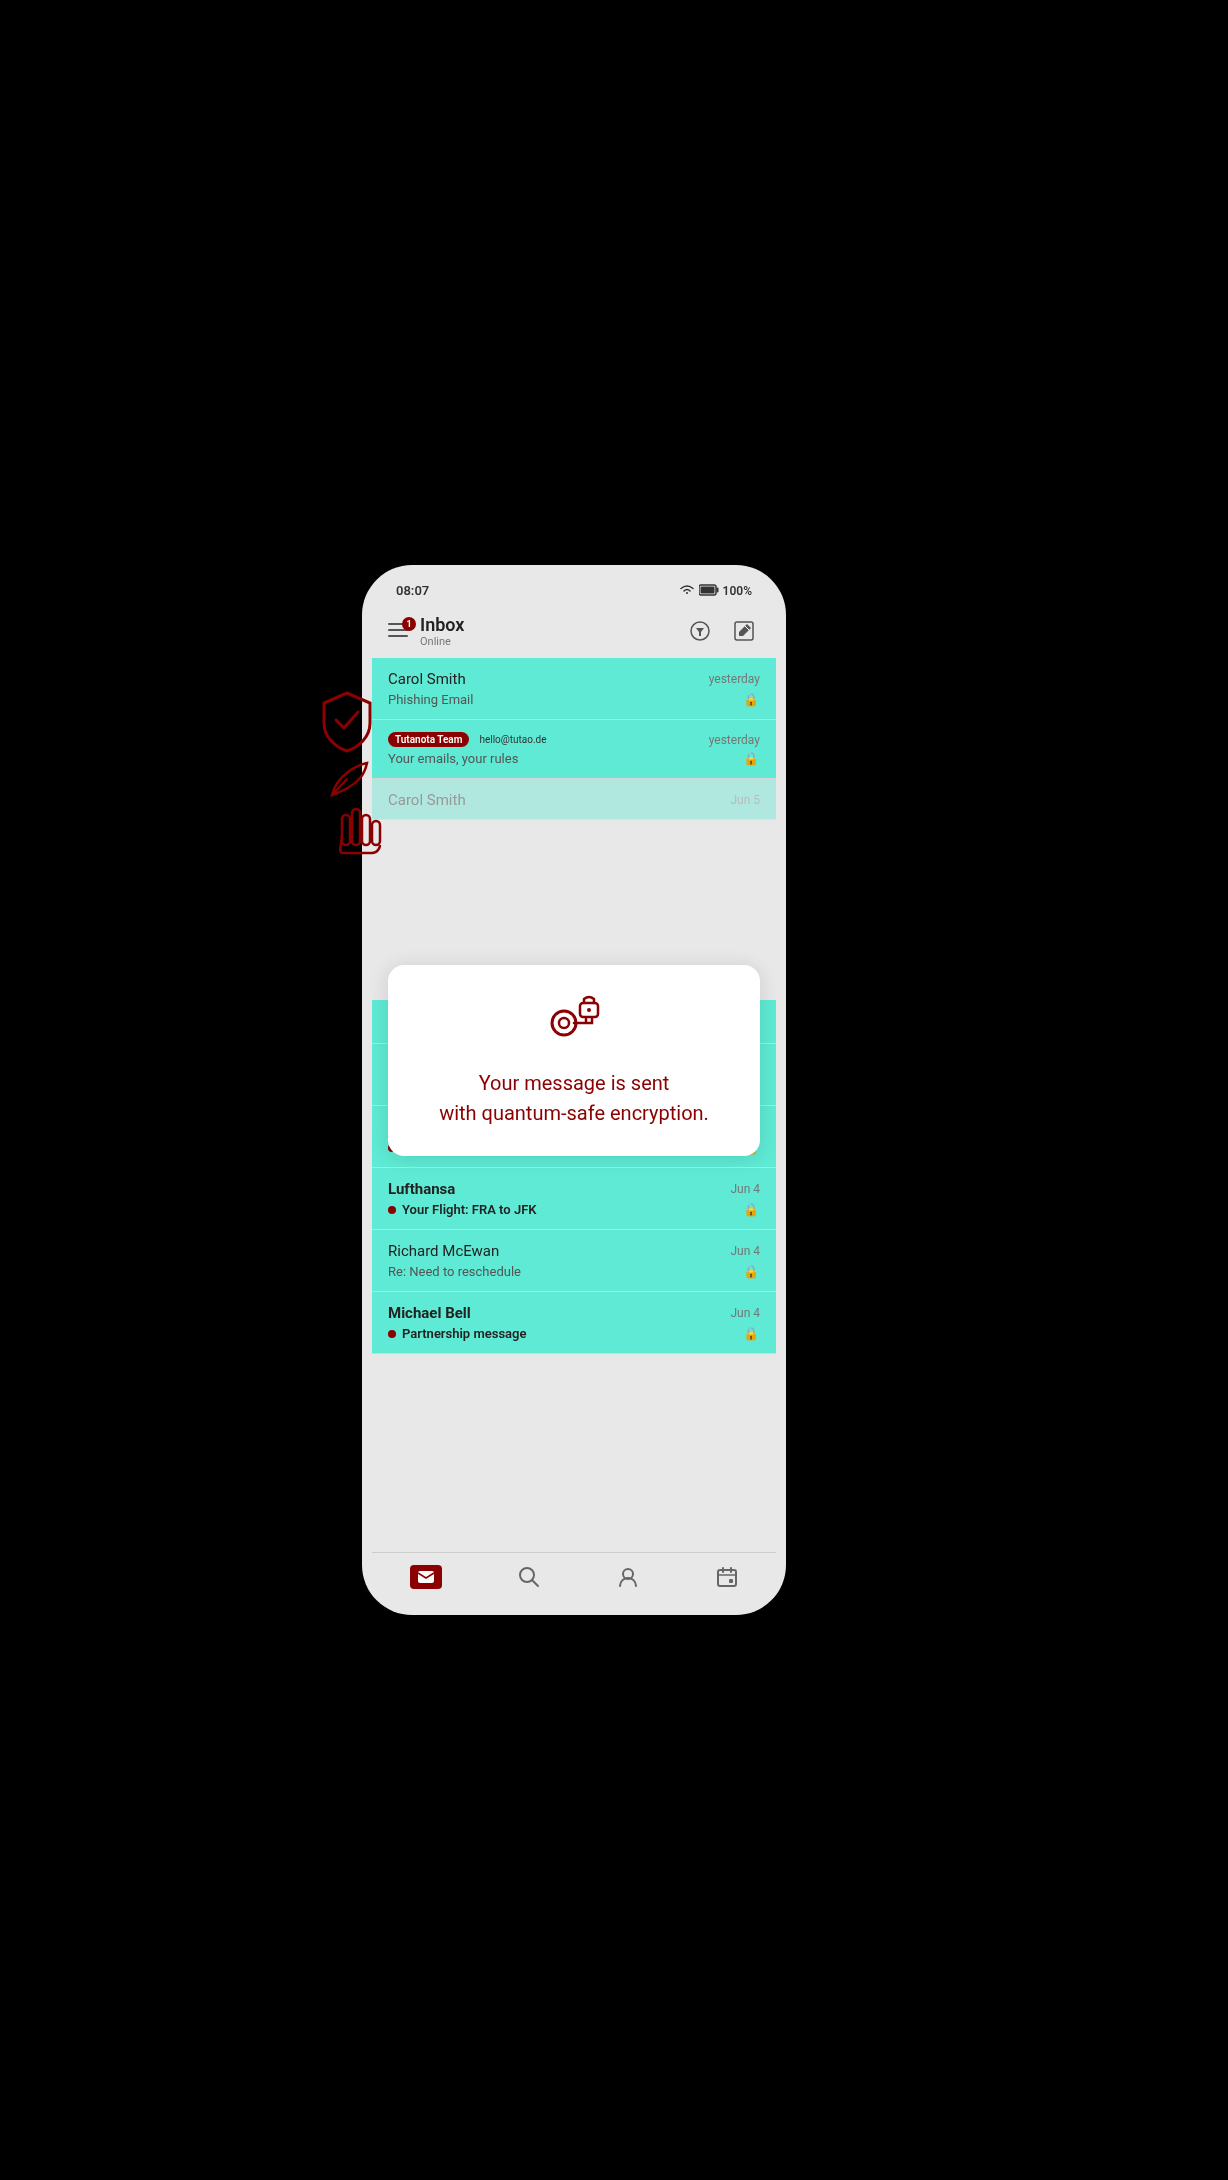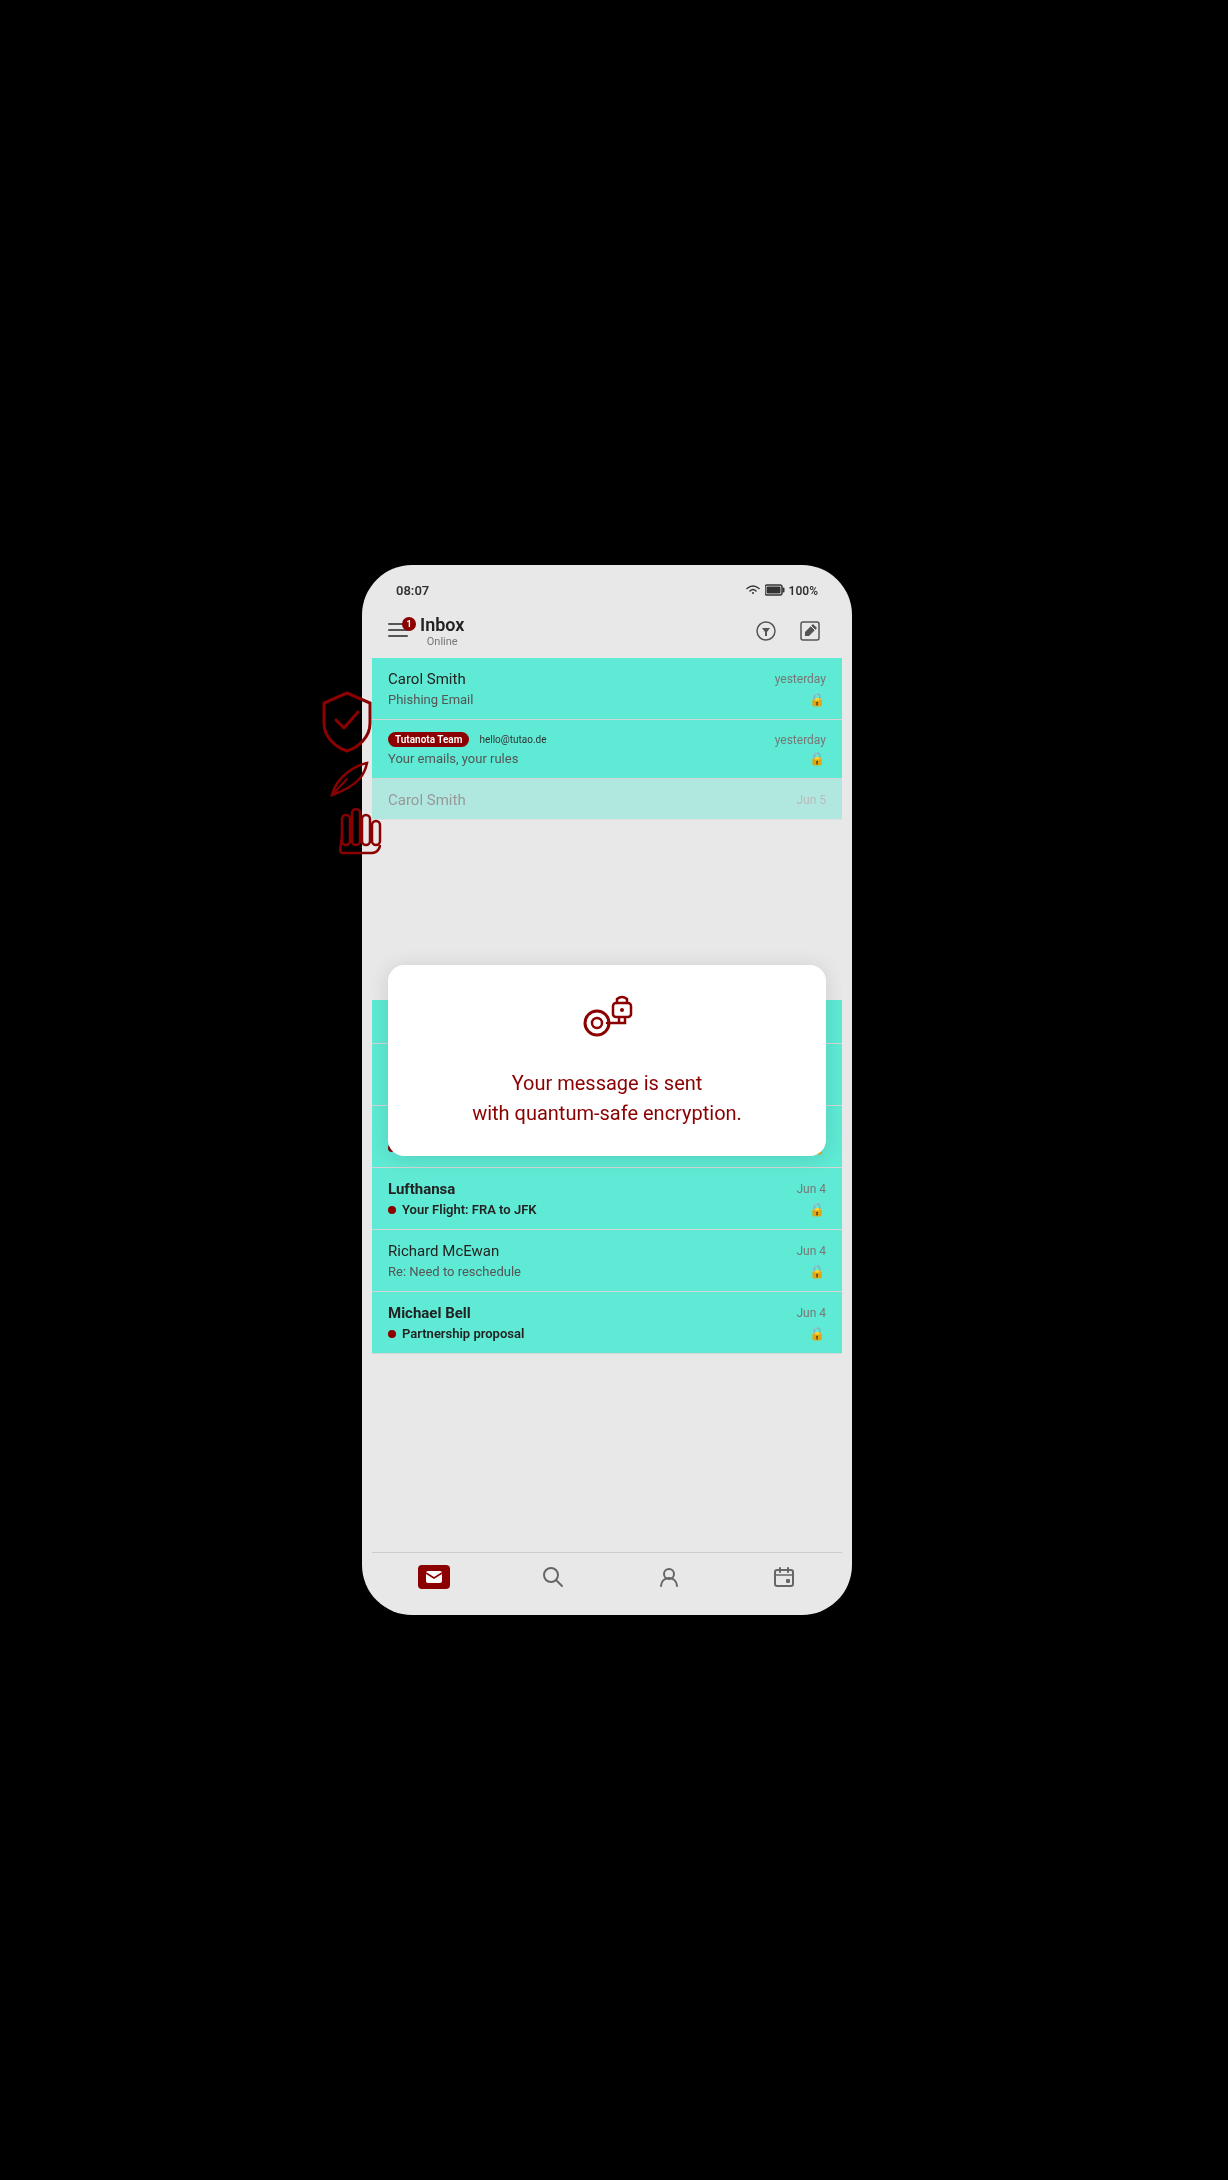--- a/index.html
+++ b/index.html
@@ -29,21 +29,21 @@
       align-items: center;
       gap: 0;
       z-index: 5;
     }
 
     
     .phone {
       position: absolute;
       left: 55px;
       top: 20px;
-      width: 490px;
+      width: 424px;
       height: 1050px;
       background: #e8e8e8;
       border-radius: 50px;
       overflow: hidden;
       box-shadow: 0 20px 60px rgba(0,0,0,0.5);
     }
 
     .phone-inner {
       position: absolute;
       top: 10px;
@@ -129,21 +129,20 @@
       height: 14px;
       border-radius: 50%;
       display: flex;
       align-items: center;
       justify-content: center;
     }
 
     .header-title-group {
       display: flex;
       flex-direction: column;
-      text-align: center;
     }
 
     .header-title {
       font-size: 18px;
       font-weight: 600;
       color: #222;
     }
 
     .header-subtitle {
       font-size: 11px;
@@ -483,21 +482,21 @@
           <span class="lock-icon">🔒</span>
         </div>
 
         <div class="email-item">
           <div class="email-item-header">
             <span class="email-sender bold">Michael Bell</span>
             <span class="email-date">Jun 4</span>
           </div>
           <div class="email-subject-row">
             <div class="unread-dot"></div>
-            <span class="email-subject bold">Partnership proposal</span>
+            <span class="email-subject bold">Partnership message</span>
           </div>
           <span class="lock-icon">🔒</span>
         </div>
 
       </div>
 
       <div class="overlay-card" style="position:absolute; left:0; right:0; top:390px; margin:0 16px; border-radius:16px; background:white; padding:28px 30px; display:flex; flex-direction:column; align-items:center; box-shadow: 0 2px 20px rgba(0,0,0,0.12); z-index:20;">
 
         <div style="margin-bottom:16px;">
           <svg width="60" height="55" viewBox="0 0 60 55" fill="none">

